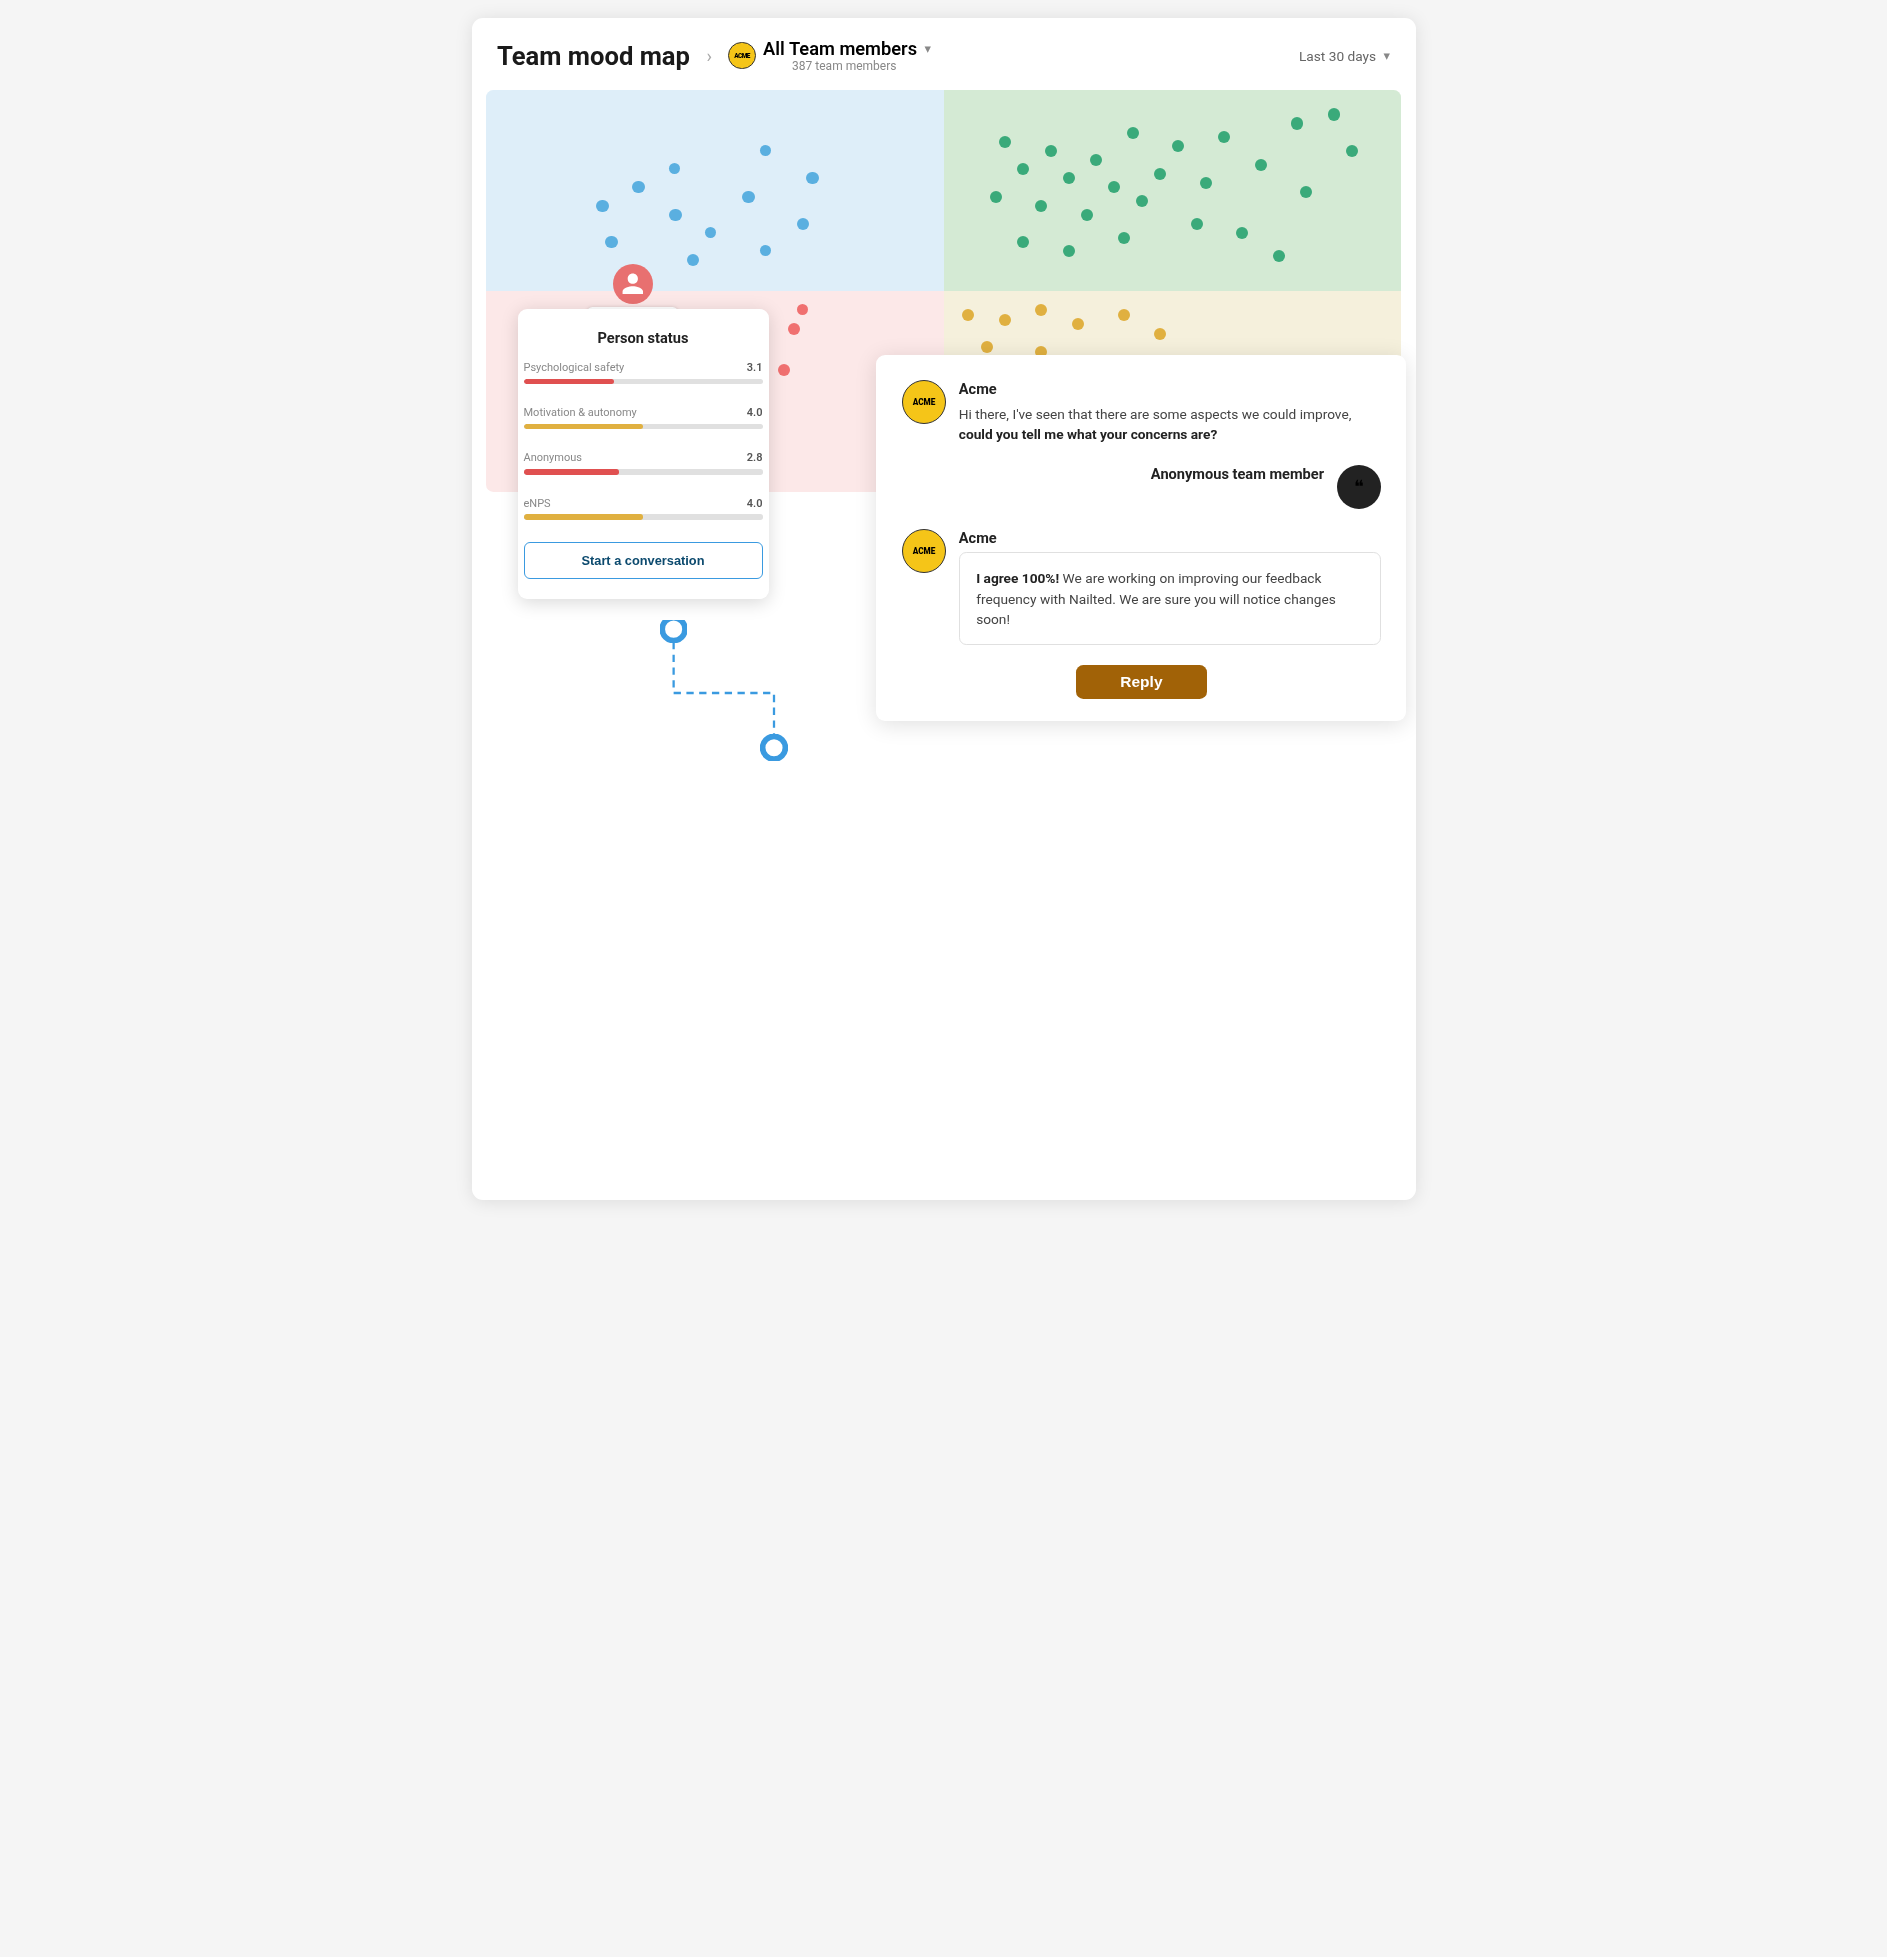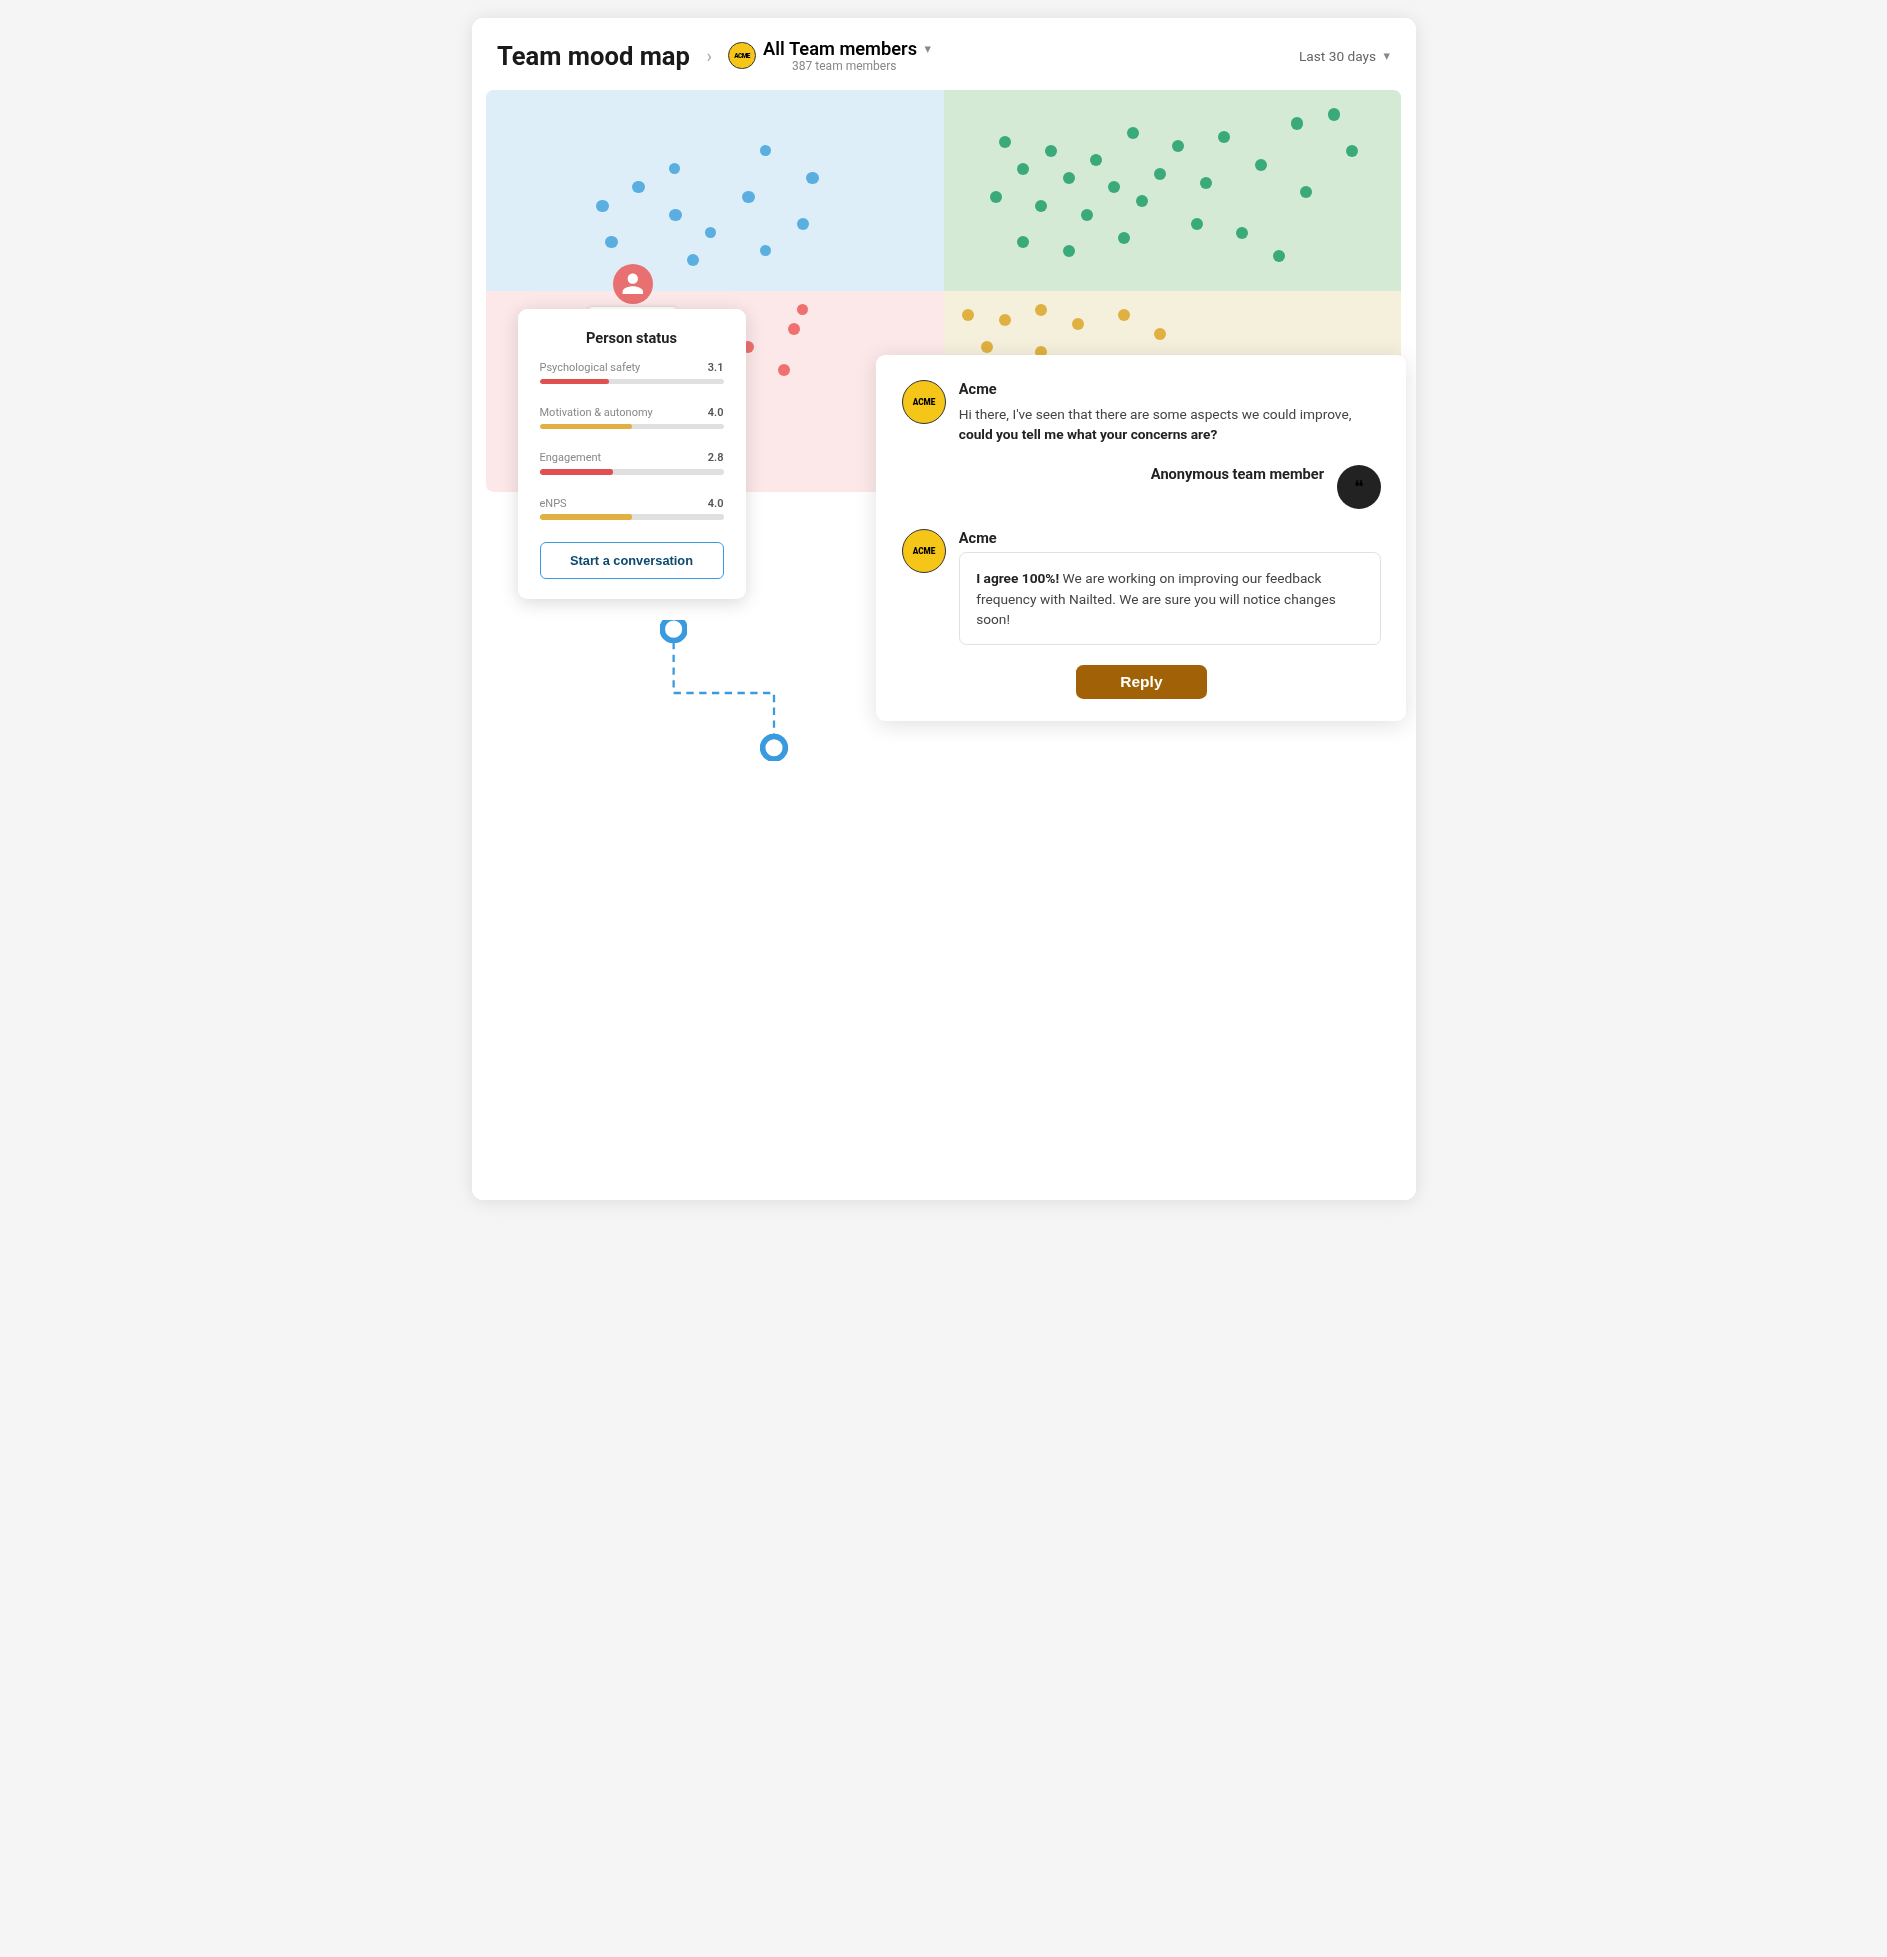--- a/index.html
+++ b/index.html
@@ -144,22 +144,22 @@
       white-space: nowrap;
     }
     
     .status-card {
       position: absolute;
       top: 219px;
       left: 46px;
       background: #fff;
       border-radius: 9.1px;
       box-shadow: 0 3.7px 18.3px rgba(0,0,0,0.15);
-      padding: 20px 22px;
-      width: 228px;
+      padding: 20px 6px;
+      width: 251px;
       z-index: 20;
     }
     .status-card-title {
       font-size: 14.6px;
       font-weight: 700;
       color: #222;
       text-align: center;
       margin-bottom: 14.6px;
     }
     .metric-row {
@@ -459,21 +459,21 @@
           <span class="metric-label">Motivation &amp; autonomy</span>
           <span class="metric-value">4.0</span>
         </div>
         <div class="progress-track">
           <div class="progress-fill fill-yellow" style="width:50%"></div>
         </div>
       </div>
 
       <div class="metric-row">
         <div class="metric-header">
-          <span class="metric-label">Engagement</span>
+          <span class="metric-label">Anonymous</span>
           <span class="metric-value">2.8</span>
         </div>
         <div class="progress-track">
           <div class="progress-fill fill-red" style="width:40%"></div>
         </div>
       </div>
 
       <div class="metric-row">
         <div class="metric-header">
           <span class="metric-label">eNPS</span>

